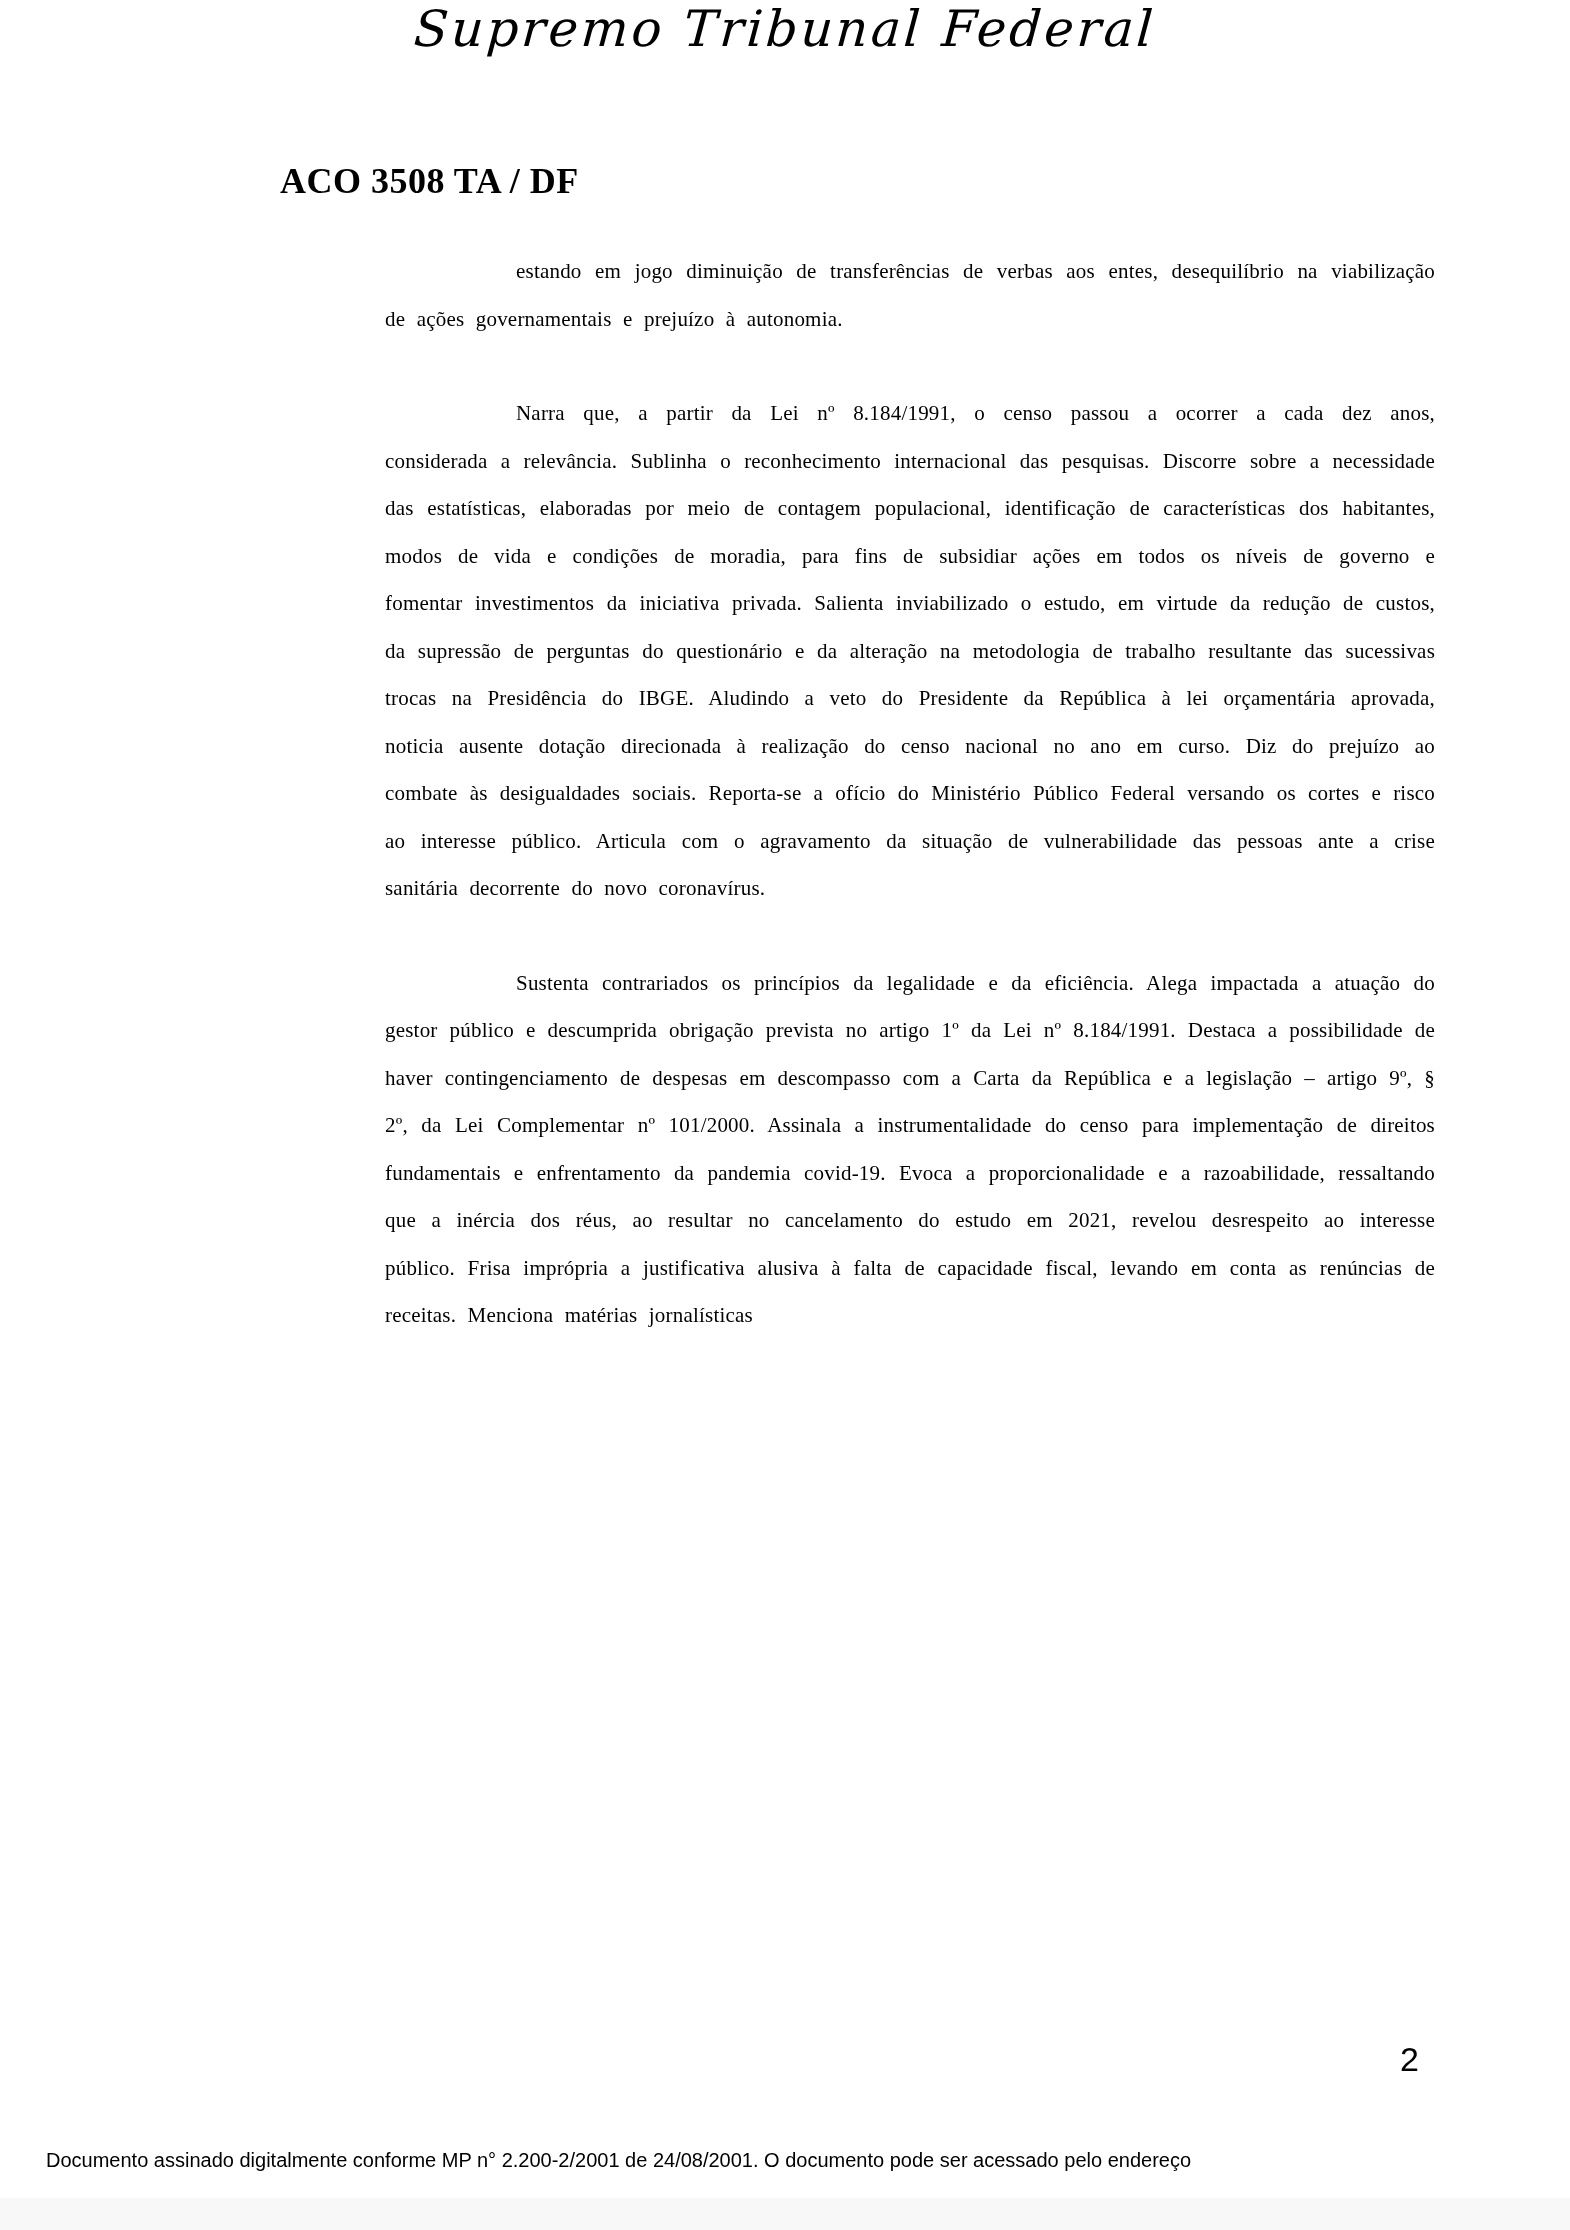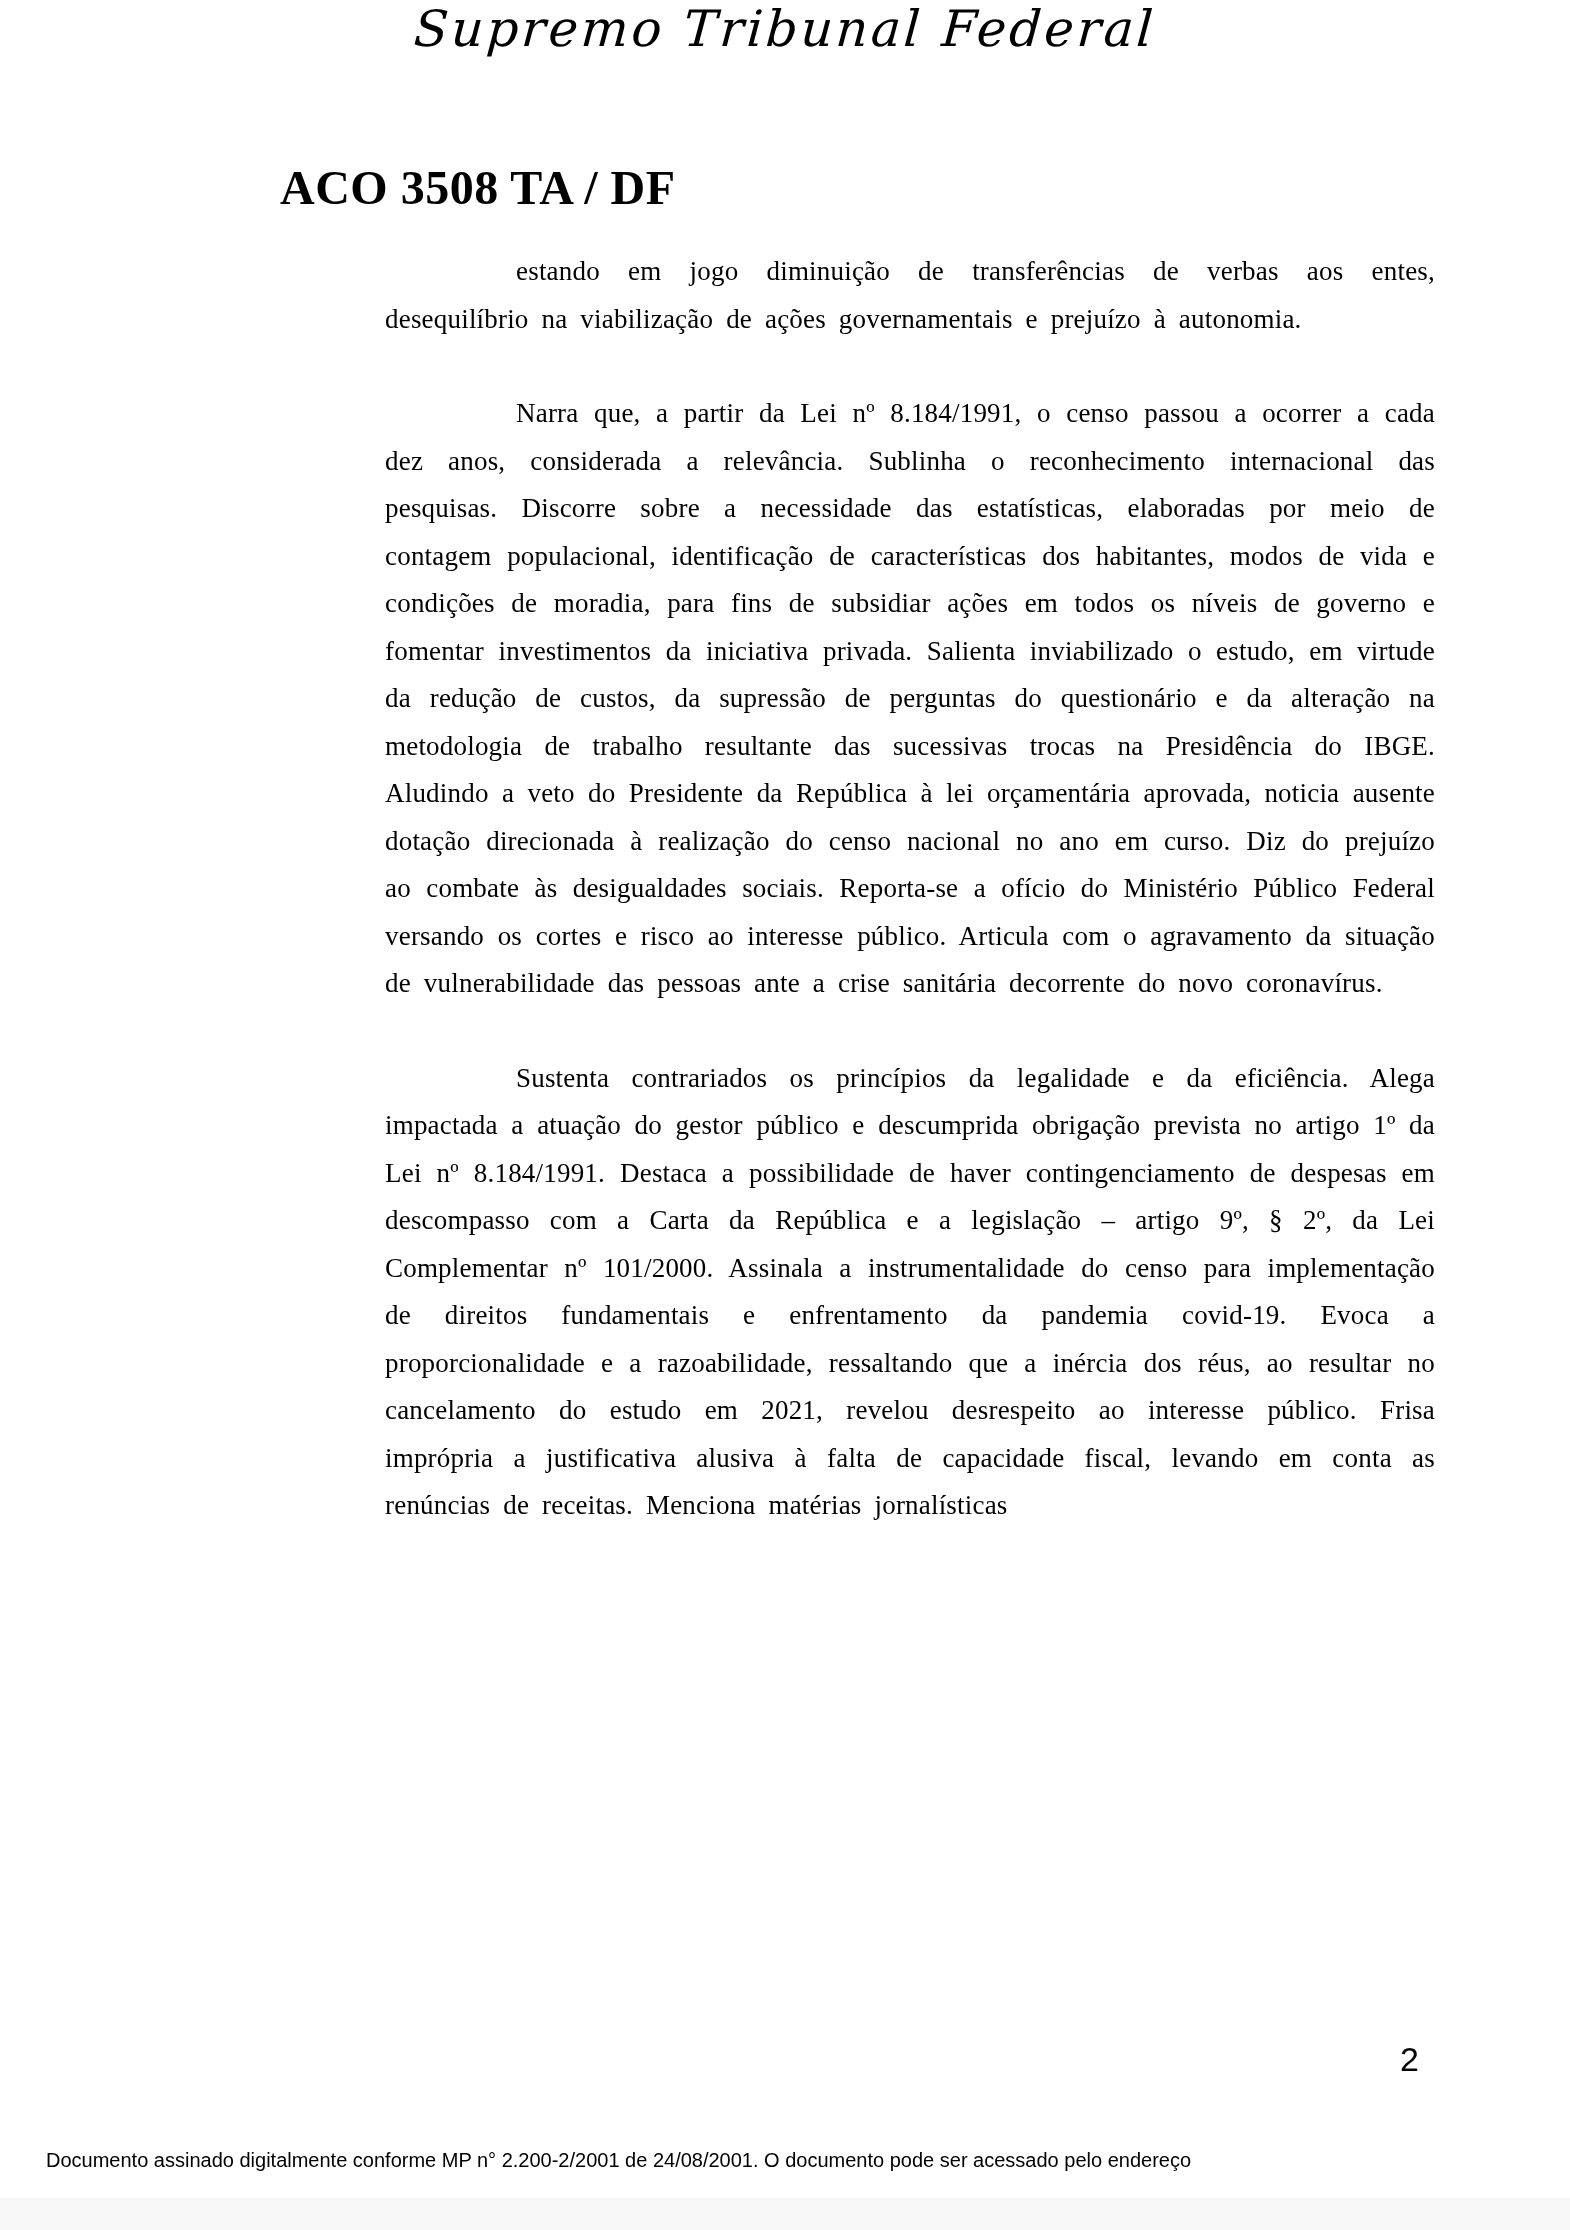--- a/index.html
+++ b/index.html
@@ -28,31 +28,31 @@
     letter-spacing: 3px;
     white-space: nowrap;
     transform: skewX(-4deg);
   }
   .case-id {
     position: absolute;
     left: 280px;
     top: 160px;
     font-family: "Liberation Serif", serif;
     font-weight: bold;
-    font-size: 48px;
+    font-size: 36px;
     letter-spacing: 0.5px;
     white-space: nowrap;
   }
   .body-text {
     position: absolute;
     left: 385px;
     top: 248px;
     width: 1050px;
     font-family: "Liberation Serif", serif;
-    font-size: 27px;
+    font-size: 21px;
     line-height: 47.5px;
     text-align: justify;
     letter-spacing: 0.2px;
     word-spacing: 6px;
   }
   .body-text p {
     margin: 0 0 47px 0;
     text-indent: 131px;
   }
   .page-number {

